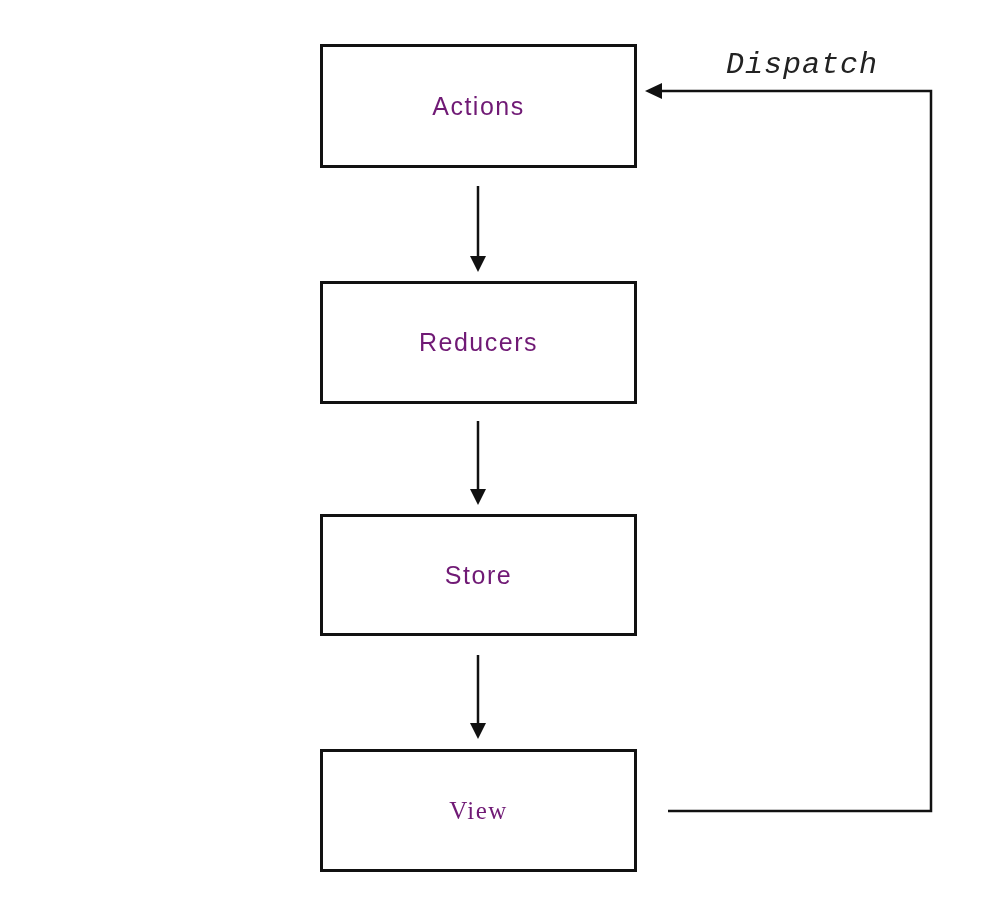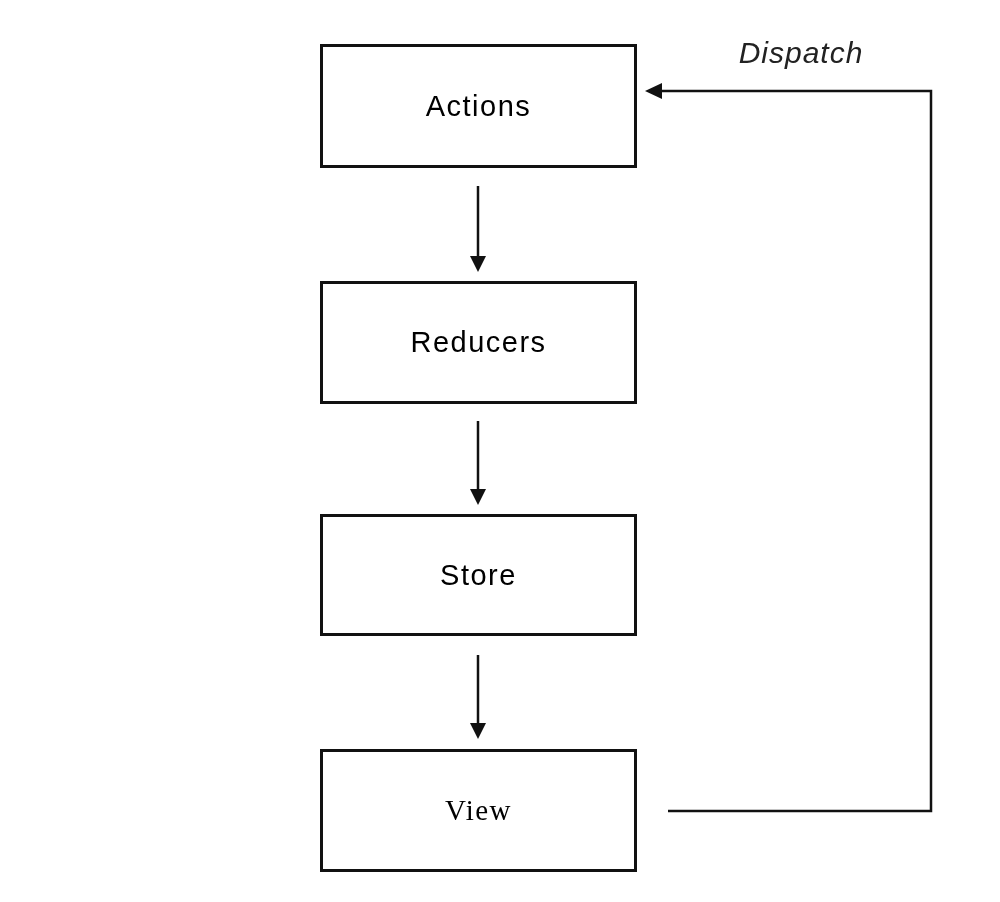--- a/index.html
+++ b/index.html
@@ -19,23 +19,23 @@
     position: absolute;
     left: 320px;
     width: 317px;
     height: 124px;
     box-sizing: border-box;
     border: 3px solid #111111;
     background: #ffffff;
     display: flex;
     align-items: center;
     justify-content: center;
-    font-size: 29px;
+    font-size: 25px;
     letter-spacing: 1.5px;
-    color: #000000;
+    color: #701a75;
   }
   #node-actions  { top: 44px;  }
   #node-reducers { top: 281px; height: 123px; }
   #node-store    { top: 514px; height: 122px; }
   #node-view     { top: 749px; height: 123px; font-family: Liberation Serif, serif; }
 
   #arrow-layer {
     position: absolute;
     left: 0;
     top: 0;
@@ -47,27 +47,28 @@
     stroke-width: 2.5;
     fill: none;
   }
   #arrow-layer polygon {
     fill: #111111;
     stroke: none;
   }
   .edge-label {
     position: absolute;
     left: 726px;
-    top: 36px;
+    top: 48px;
     width: 150px;
     text-align: center;
     font-size: 30px;
     font-style: italic;
     letter-spacing: 1px;
     color: #222222;
+    font-family: Liberation Mono, monospace;
   }
 </style>
 </head>
 <body>
 
 <div id="canvas">
 
   <svg id="arrow-layer" viewBox="0 0 1000 902" xmlns="http://www.w3.org/2000/svg">
 
     <g>

